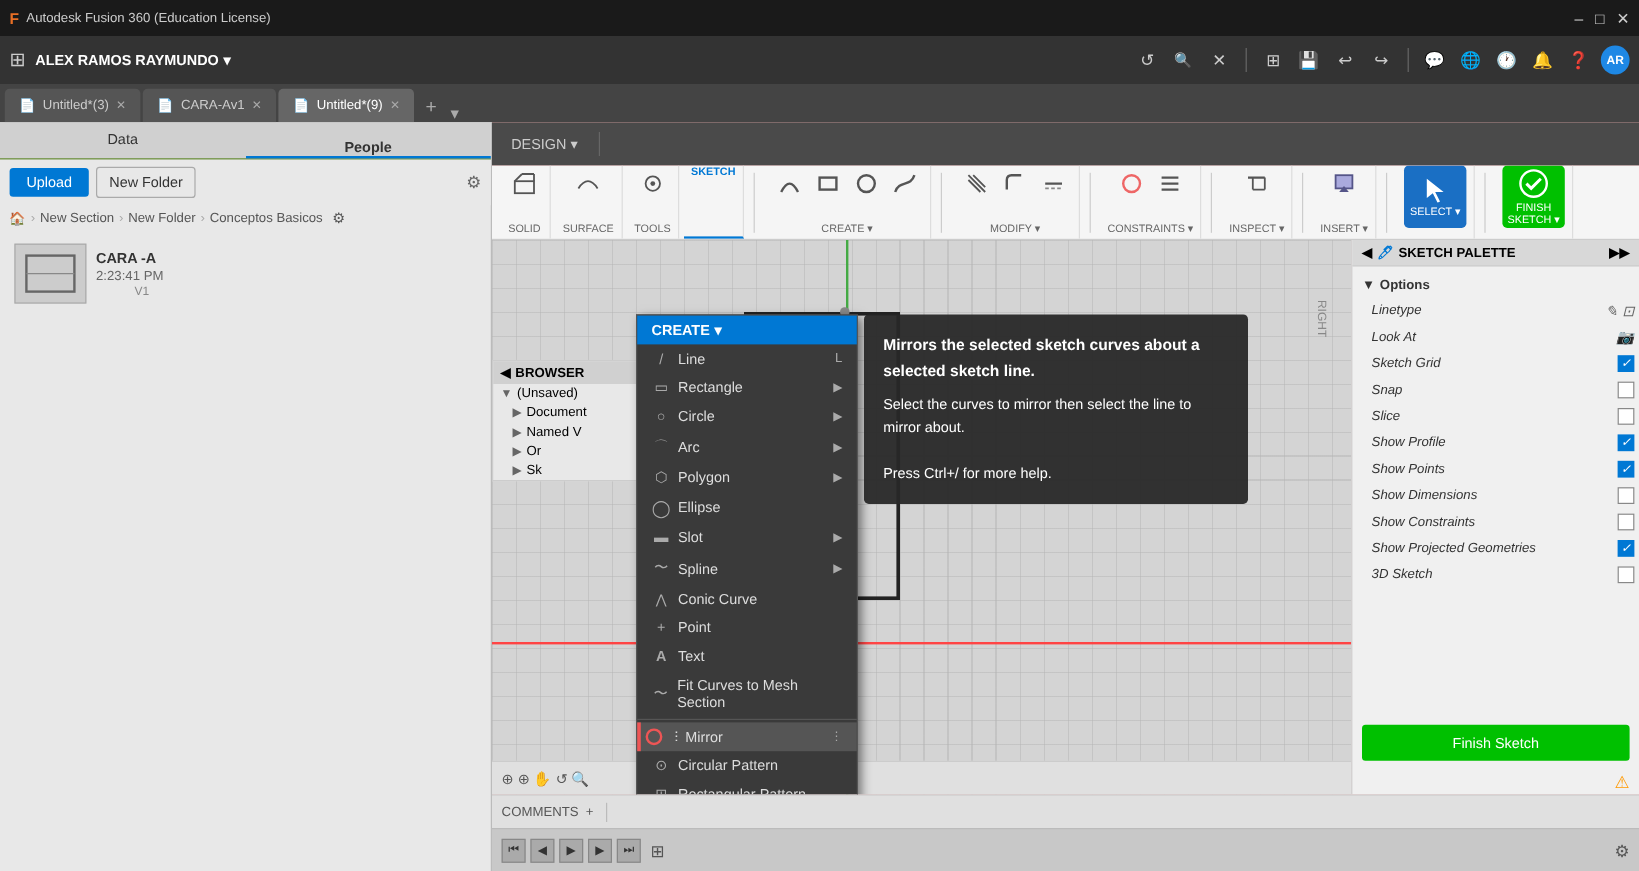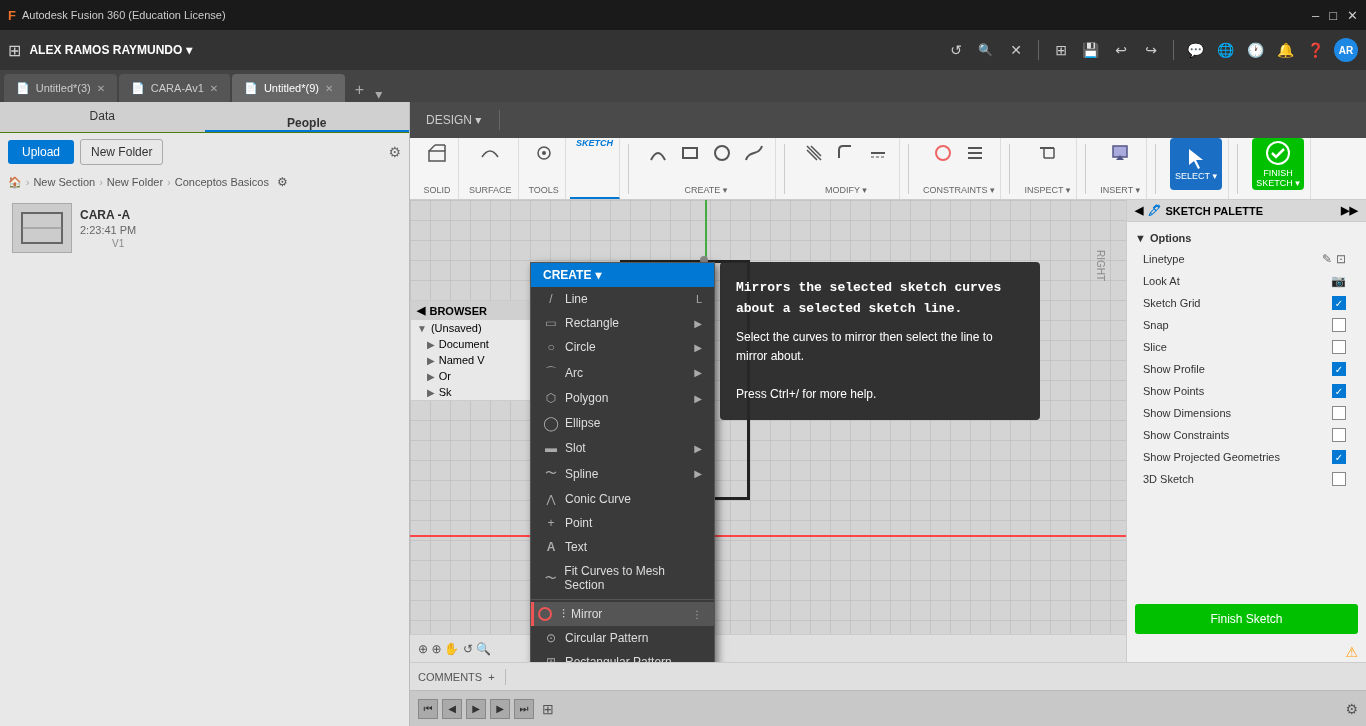--- a/index.html
+++ b/index.html
@@ -316,21 +316,21 @@
       left: 310px;
       width: 320px;
       background: rgba(40,40,40,0.95);
       color: white;
       padding: 16px;
       border-radius: 4px;
       font-size: 12px;
       line-height: 1.6;
       z-index: 200;
     }
-    #mirror-tooltip-title { font-weight: bold; font-size: 13px; margin-bottom: 8px; font-family: Liberation Mono, monospace; }
+    #mirror-tooltip-title { font-weight: bold; font-size: 13px; margin-bottom: 8px; }
 
     
     .mirror-circle {
       position: absolute;
       left: 4px;
       top: 50%;
       transform: translateY(-50%);
       width: 14px;
       height: 14px;
       border: 2px solid #e55;
@@ -366,22 +366,23 @@
       font-weight: bold;
       color: #333;
       display: flex;
       align-items: center;
       gap: 4px;
       cursor: pointer;
     }
     .palette-row {
       display: flex;
       align-items: center;
-      padding: 4px 20px 4px 16px;
+      padding: 4px 4px 4px 16px;
       justify-content: space-between;
+      font-style: italic;
     }
     .palette-row-label {
       font-size: 11px;
       color: #333;
     }
     .palette-row-icons { display: flex; gap: 4px; }
     .palette-icon { font-size: 12px; color: #666; cursor: pointer; }
     .checkbox-checked { width: 14px; height: 14px; background: #0078d4; display: flex; align-items: center; justify-content: center; }
     .checkbox-checked::after { content: '✓'; color: white; font-size: 10px; }
     .checkbox-unchecked { width: 14px; height: 14px; border: 1px solid #888; background: white; }
@@ -634,21 +635,21 @@
             <svg width="20" height="20">
                 <circle cx="10" cy="10" r="6" fill="none" stroke="#555" stroke-width="1.5"></circle>
                 <circle cx="10" cy="10" r="2" fill="#555"></circle>
               </svg>
           </button>
         </div>
         <div class="tool-group-label">TOOLS</div>
       </div>
 
       <div class="tool-group" style="border-bottom:2px solid #0078d4;">
-        <div class="tool-group-label" style="color:#0078d4;font-weight:bold;font-style:italic;">SKETCH</div>
+        <div class="tool-group-label" style="color:#0078d4;font-weight:bold;">SKETCH</div>
       </div>
       <div style="width:1px;height:50px;background:#ccc;margin:0 4px;"></div>
 
       <div class="tool-group">
         <div class="tool-group-btns">
           <button class="t-btn">
             <svg width="22" height="22">
                 <path d="M4,18 Q11,4 18,18" fill="none" stroke="#555" stroke-width="2"></path>
               </svg>
           </button>

